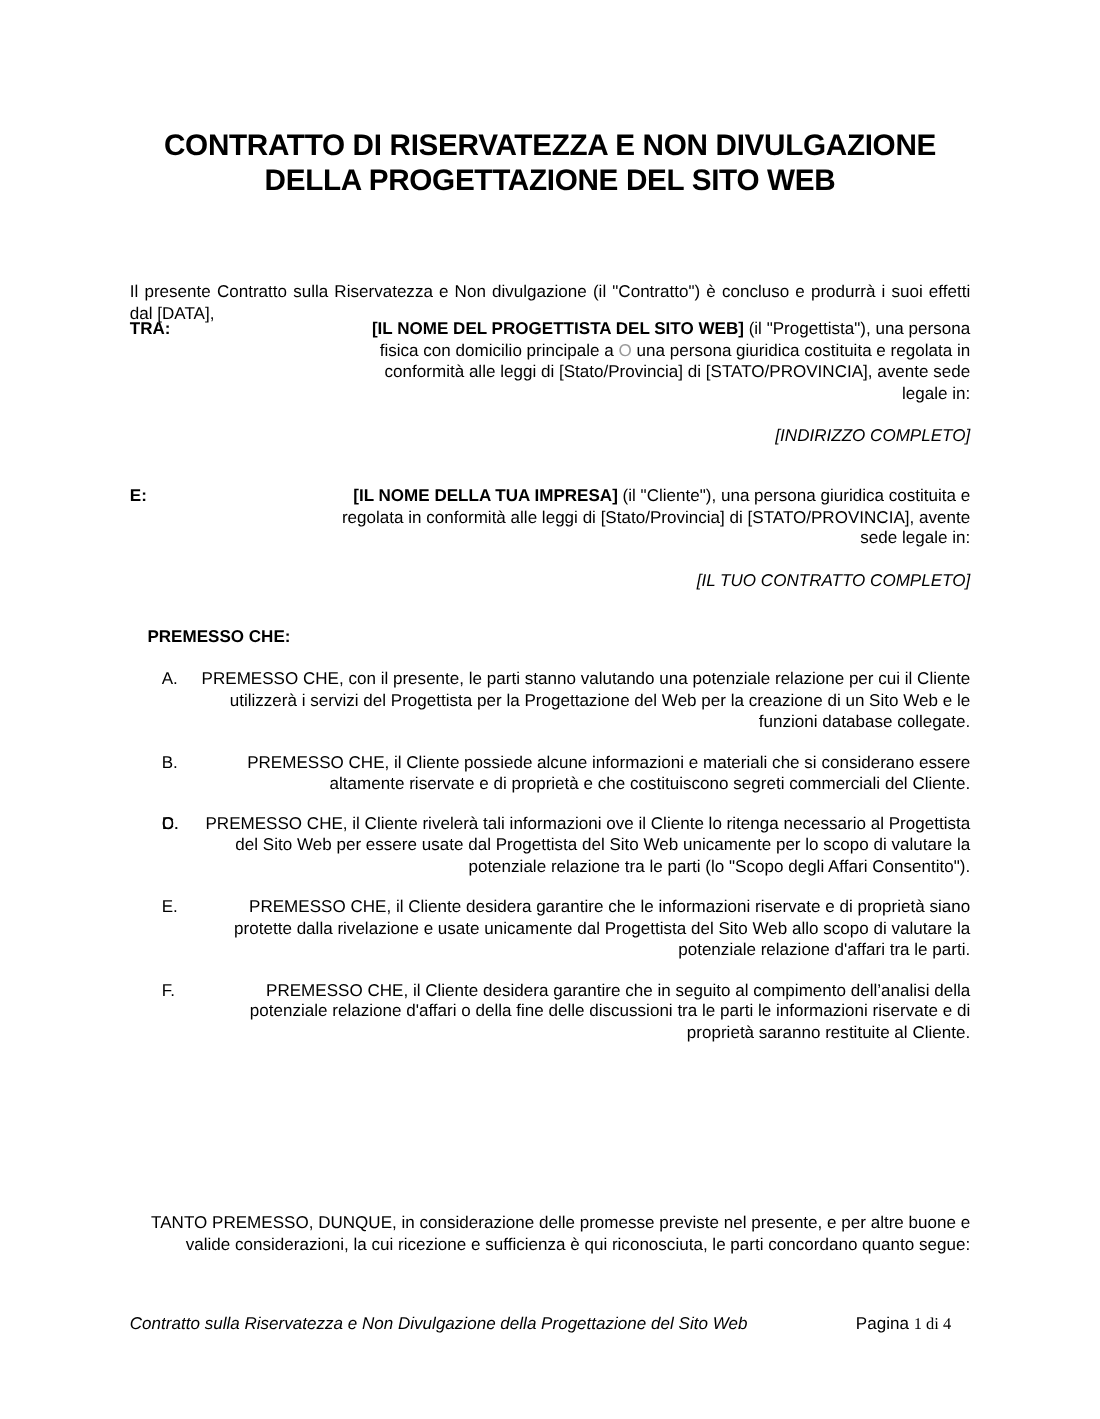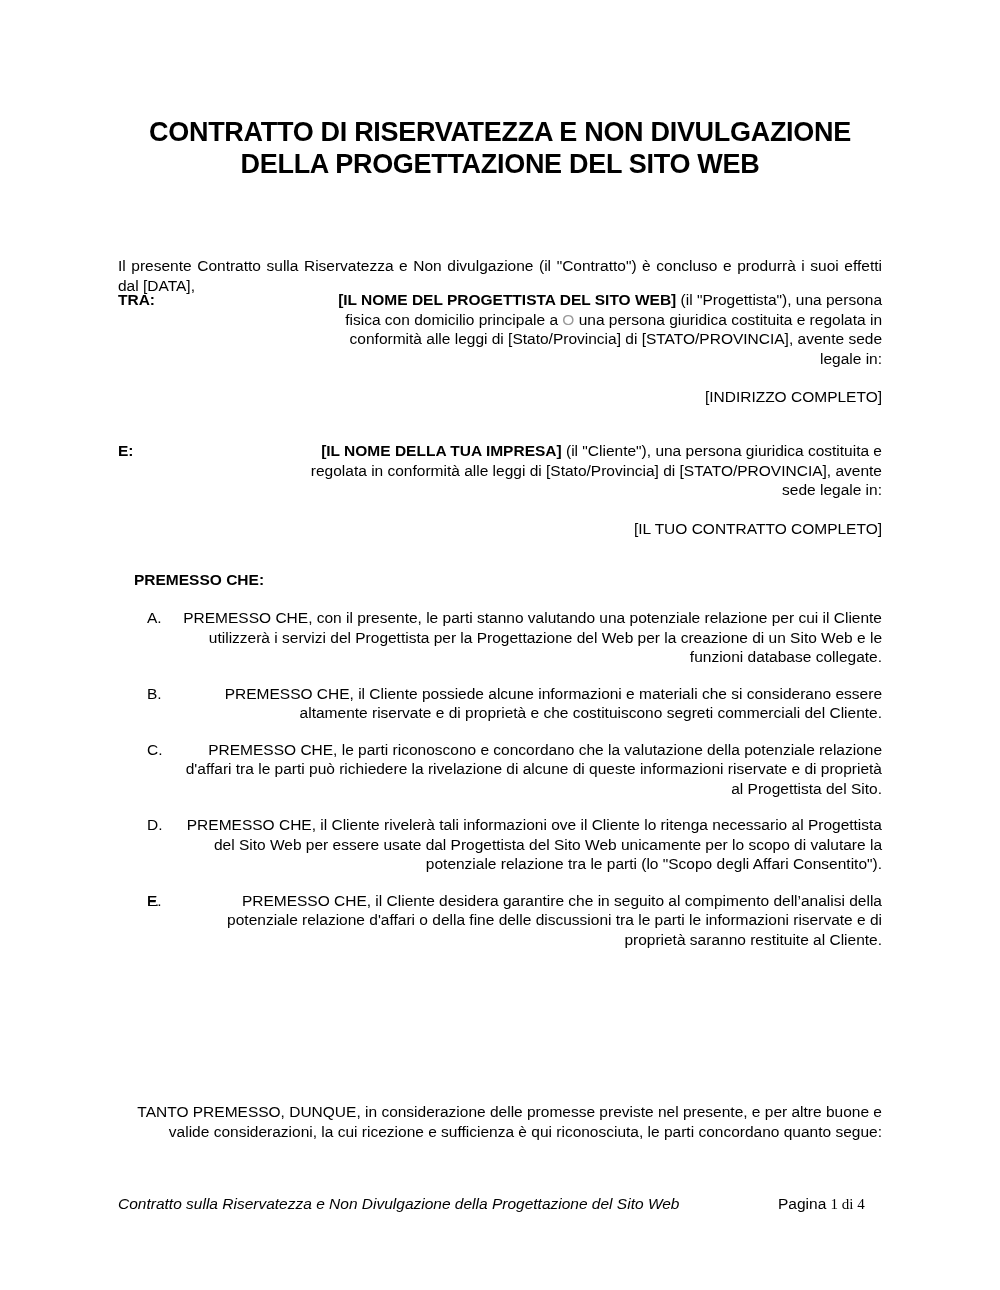--- a/index.html
+++ b/index.html
@@ -61,20 +61,21 @@
       line-height: 19.5px;
     }
     .party-body {
       position: absolute;
       left: 186px;
       top: 0;
       width: 578px;
     }
     .party-body .addr {
       margin-top: 19px;
+      font-style: italic;
     }
     .o-glyph {
       color: #9a9a9a;
     }
     .section-head {
       position: absolute;
       left: 16px;
       top: 570px;
       font-weight: bold;
       font-size: 15.5px;
@@ -163,28 +164,28 @@
     <div class="recital p">
       <span class="letter">A.</span>
       <span>PREMESSO CHE, con il presente, le parti stanno valutando una potenziale relazione per cui il Cliente utilizzerà i servizi del Progettista per la Progettazione del Web per la creazione di un Sito Web e le funzioni database collegate.</span>
     </div>
     <div class="recital p">
       <span class="letter">B.</span>
       <span>PREMESSO CHE, il Cliente possiede alcune informazioni e materiali che si considerano essere altamente riservate e di proprietà e che costituiscono segreti commerciali del Cliente.</span>
     </div>
     <div class="recital p">
       <span class="letter">C.</span>
-      <span>PREMESSO CHE, le parti riconoscono e concordano che la valutazione della potenziale relazione d'affari tra le parti può richiedere la rivelazione di alcune di queste informazioni riservate e di proprietà al Progettista del Sito.</span>
     </div>
     <div class="recital p">
       <span class="letter">D.</span>
       <span>PREMESSO CHE, il Cliente rivelerà tali informazioni ove il Cliente lo ritenga necessario al Progettista del Sito Web per essere usate dal Progettista del Sito Web unicamente per lo scopo di valutare la potenziale relazione tra le parti (lo "Scopo degli Affari Consentito").</span>
     </div>
     <div class="recital p">
       <span class="letter">E.</span>
+      <span>PREMESSO CHE, il Cliente desidera garantire che le informazioni riservate e di proprietà siano protette dalla rivelazione e usate unicamente dal Progettista del Sito Web allo scopo di valutare la potenziale relazione d'affari tra le parti.</span>
     </div>
     <div class="recital p">
       <span class="letter">F.</span>
       <span>PREMESSO CHE, il Cliente desidera garantire che in seguito al compimento dell’analisi della potenziale relazione d'affari o della fine delle discussioni tra le parti le informazioni riservate e di proprietà saranno restituite al Cliente.</span>
     </div>
   </div>
 
   <p class="p closing">TANTO PREMESSO, DUNQUE, in considerazione delle promesse previste nel presente, e per altre buone e valide considerazioni, la cui ricezione e sufficienza è qui riconosciuta, le parti concordano quanto segue:</p>
 
   <div class="footer">

